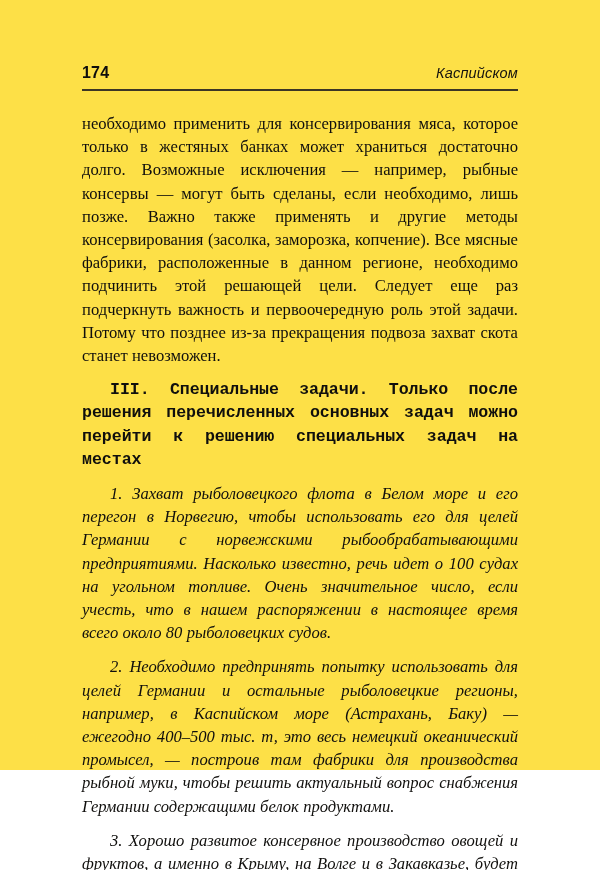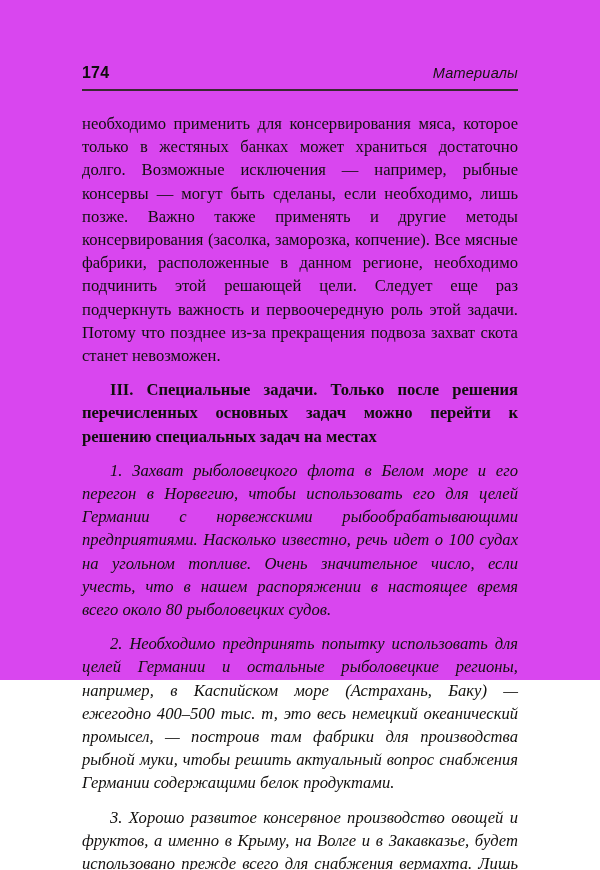--- a/index.html
+++ b/index.html
@@ -16,22 +16,22 @@
     font-family: "Liberation Serif", "DejaVu Serif", serif;
     color: #100f0d;
     -webkit-font-smoothing: antialiased;
   }
 
   
   .page {
     position: absolute;
     left: 0; top: 0;
     width: 600px;
-    height: 680px;
-    background: #d946ef;
+    height: 770px;
+    background: #fde047;
   }
 
   
   .running-head {
     position: absolute;
     left: 82px;
     top: 63px;
     width: 436px;
     height: 30px;
   }
@@ -97,21 +97,21 @@
   }
 
   h2.section-head {
     margin: 11px 0 11px 0;
     font-size: 16.6px;
     line-height: 23.2px;
     font-weight: 700;
     text-align: justify;
     text-indent: 28px;
     letter-spacing: -0.05px;
-    font-family: Liberation Serif, serif;
+    font-family: Liberation Mono, monospace;
   }
 
   
   p.body-par::after,
   h2.section-head::after {
     content: "";
     display: inline-block;
     width: 100%;
   }
   p.last-line-natural::after,
@@ -119,21 +119,21 @@
     display: none;
   }
 </style>
 </head>
 <body>
 
 <div class="page">
 
   <div class="running-head">
     <span class="folio">174</span>
-    <span class="head-title">Материалы</span>
+    <span class="head-title">Каспийском</span>
   </div>
 
   <div class="head-rule"></div>
 
   <div class="text-block">
 
     <p class="body-par continuation last-line-natural">необходимо применить для консервирования мяса, которое только в жестяных банках может храниться достаточно долго. Возможные исключения — например, рыбные консервы — могут быть сделаны, если необходимо, лишь позже. Важно также применять и другие методы консервирования (засолка, заморозка, копчение). Все мясные фабрики, расположенные в данном регионе, необходимо подчинить этой решающей цели. Следует еще раз подчеркнуть важность и первоочередную роль этой задачи. Потому что позднее из-за прекращения подвоза захват скота станет невозможен.</p>
 
     <h2 class="section-head last-line-natural">III. Специальные задачи. Только после решения перечисленных основных задач можно перейти к решению специальных задач на местах</h2>
 

